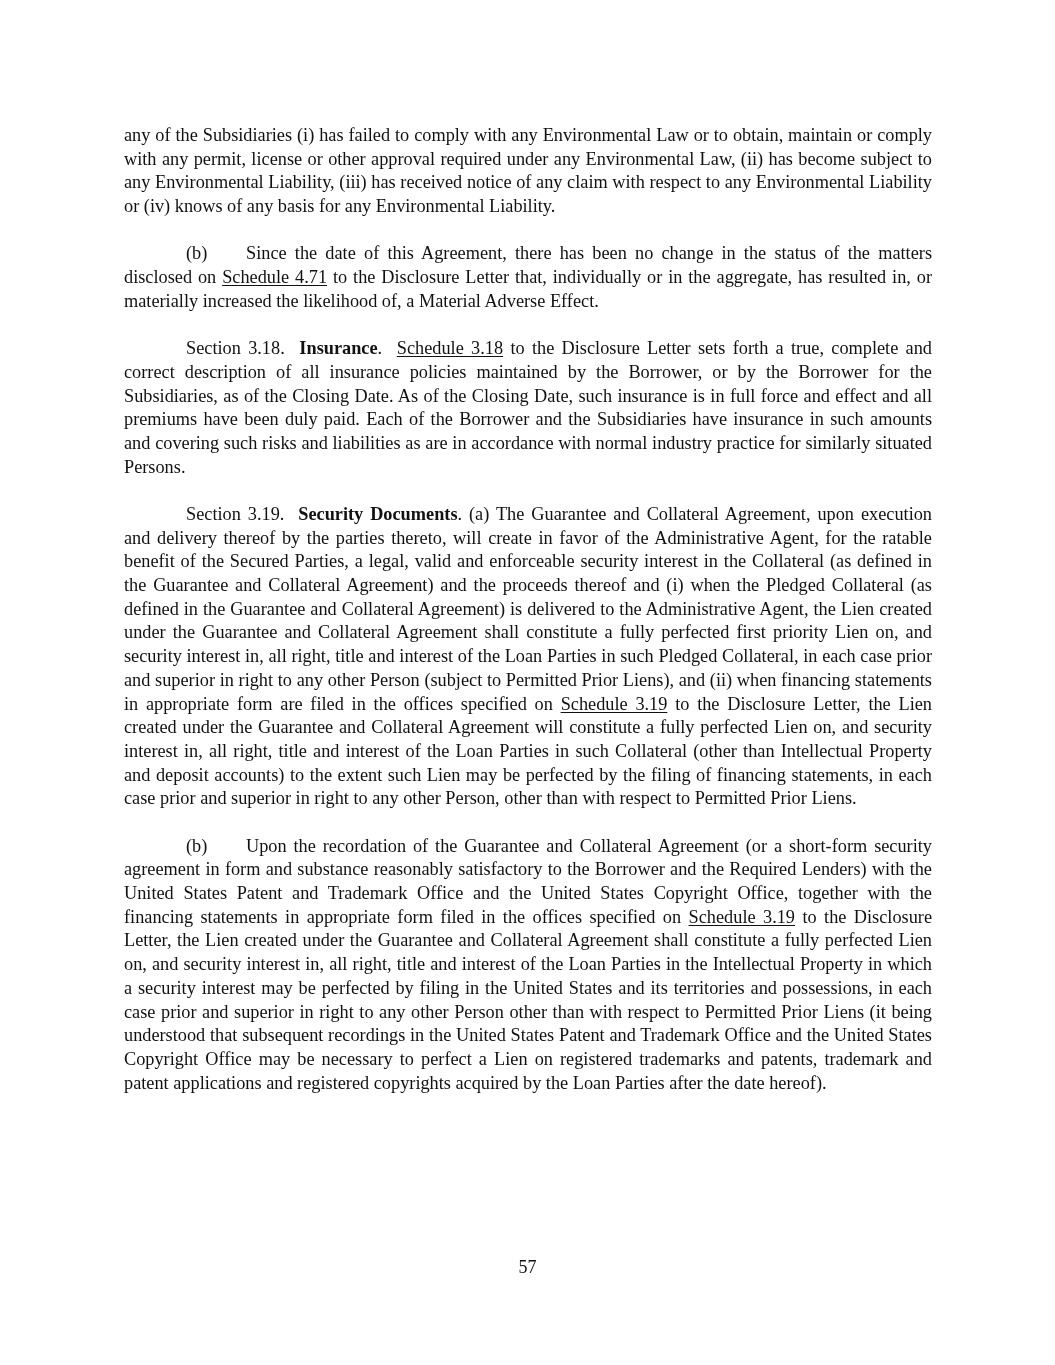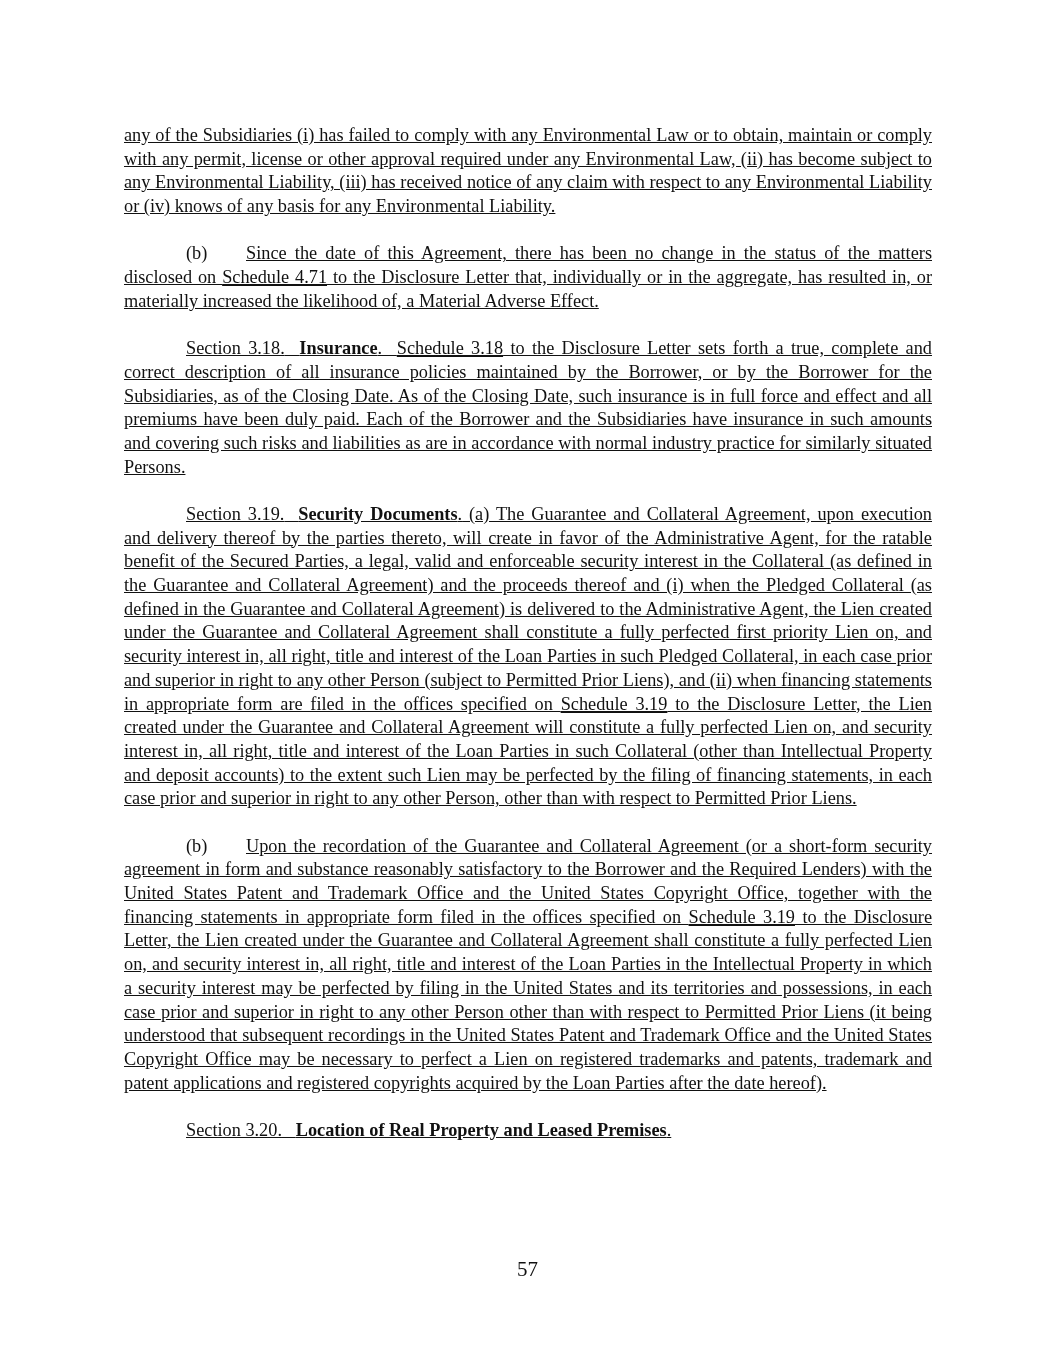--- a/index.html
+++ b/index.html
@@ -1,44 +1,43 @@
 <!DOCTYPE html>
 <html><head>
 <meta charset="utf-8">
 <style>
   html, body { margin: 0; padding: 0; background: #ffffff; }
   body { width: 1055px; height: 1365px; position: relative; overflow: hidden; }
   .page {
     position: absolute; left: 124px; top: 124px; width: 808px;
     font-family: "Liberation Serif", serif; font-size: 18.3px; line-height: 23.7px;
-    color: #111111; text-align: justify; text-decoration: underline;
+    color: #111111; text-align: justify;
   }
   .para { margin: 0 0 23.6px 0; }
   .indent { text-indent: 62px; }
   .tab { display: inline-block; width: 60px; text-indent: 0; }
   .u { text-decoration: underline; text-underline-offset: 2px; }
   .b { font-weight: bold; }
   .heading-para { margin-top: 0; }
   .pagenum {
     position: absolute; left: 0; width: 1055px; top: 1257px; text-align: center;
-    font-family: "Liberation Serif", serif; font-size: 21px; color: #111111;
+    font-family: "Liberation Serif", serif; font-size: 18px; color: #111111;
   }
 </style>
 </head>
 <body>
 
 <div class="page">
 
   <p class="para"><span>any of the Subsidiaries (i) has failed to comply with any Environmental Law or to obtain, maintain or comply with any permit, license or other approval required under any Environmental Law, (ii) has become subject to any Environmental Liability, (iii) has received notice of any claim with respect to any Environmental Liability or (iv) knows of any basis for any Environmental Liability.</span></p>
 
   <p class="para indent"><span class="tab">(b)</span><span>Since the date of this Agreement, there has been no change in the status of the matters disclosed on </span><span class="u">Schedule 4.71</span><span> to the Disclosure Letter that, individually or in the aggregate, has resulted in, or materially increased the likelihood of, a Material Adverse Effect.</span></p>
 
   <p class="para indent"><span>Section 3.18.</span>&nbsp; <span class="b">Insurance</span>.&nbsp;&nbsp;<span class="u">Schedule 3.18</span><span> to the Disclosure Letter sets forth a true, complete and correct description of all insurance policies maintained by the Borrower, or by the Borrower for the Subsidiaries, as of the Closing Date.  As of the Closing Date, such insurance is in full force and effect and all premiums have been duly paid.  Each of the Borrower and the Subsidiaries have insurance in such amounts and covering such risks and liabilities as are in accordance with normal industry practice for similarly situated Persons.</span></p>
 
   <p class="para indent"><span>Section 3.19.</span>&nbsp; <span class="b">Security Documents</span>.<span>  (a) The Guarantee and Collateral Agreement, upon execution and delivery thereof by the parties thereto, will create in favor of the Administrative Agent, for the ratable benefit of the Secured Parties, a legal, valid and enforceable security interest in the Collateral (as defined in the Guarantee and Collateral Agreement) and the proceeds thereof and (i) when the Pledged Collateral (as defined in the Guarantee and Collateral Agreement) is delivered to the Administrative Agent, the Lien created under the Guarantee and Collateral Agreement shall constitute a fully perfected first priority Lien on, and security interest in, all right, title and interest of the Loan Parties in such Pledged Collateral, in each case prior and superior in right to any other Person (subject to Permitted Prior Liens), and (ii) when financing statements in appropriate form are filed in the offices specified on </span><span class="u">Schedule 3.19</span><span> to the Disclosure Letter, the Lien created under the Guarantee and Collateral Agreement will constitute a fully perfected Lien on, and security interest in, all right, title and interest of the Loan Parties in such Collateral (other than Intellectual Property and deposit accounts) to the extent such Lien may be perfected by the filing of financing statements, in each case prior and superior in right to any other Person, other than with respect to Permitted Prior Liens.</span></p>
 
   <p class="para indent"><span class="tab">(b)</span><span>Upon the recordation of the Guarantee and Collateral Agreement (or a short-form security agreement in form and substance reasonably satisfactory to the Borrower and the Required Lenders) with the United States Patent and Trademark Office and the United States Copyright Office, together with the financing statements in appropriate form filed in the offices specified on </span><span class="u">Schedule 3.19</span><span> to the Disclosure Letter, the Lien created under the Guarantee and Collateral Agreement shall constitute a fully perfected Lien on, and security interest in, all right, title and interest of the Loan Parties in the Intellectual Property in which a security interest may be perfected by filing in the United States and its territories and possessions, in each case prior and superior in right to any other Person other than with respect to Permitted Prior Liens (it being understood that subsequent recordings in the United States Patent and Trademark Office and the United States Copyright Office may be necessary to perfect a Lien on registered trademarks and patents, trademark and patent applications and registered copyrights acquired by the Loan Parties after the date hereof).</span></p>
 
-  <p class="para indent heading-para"><span>Section 3.20.</span>&nbsp;&nbsp; <span class="b">Location of Real Property and Leased Premises</span>.</p>
 
 </div>
 
 <div class="pagenum">57</div>
 
 </body></html>

